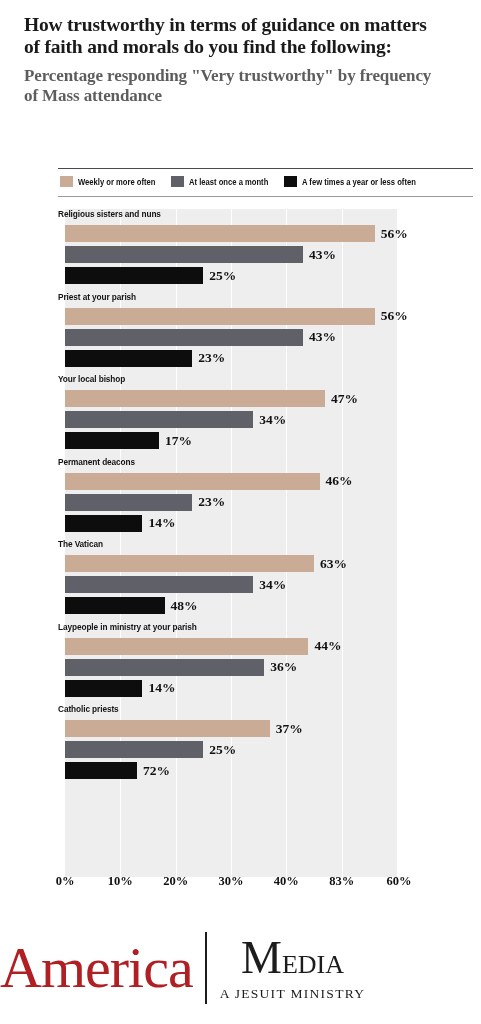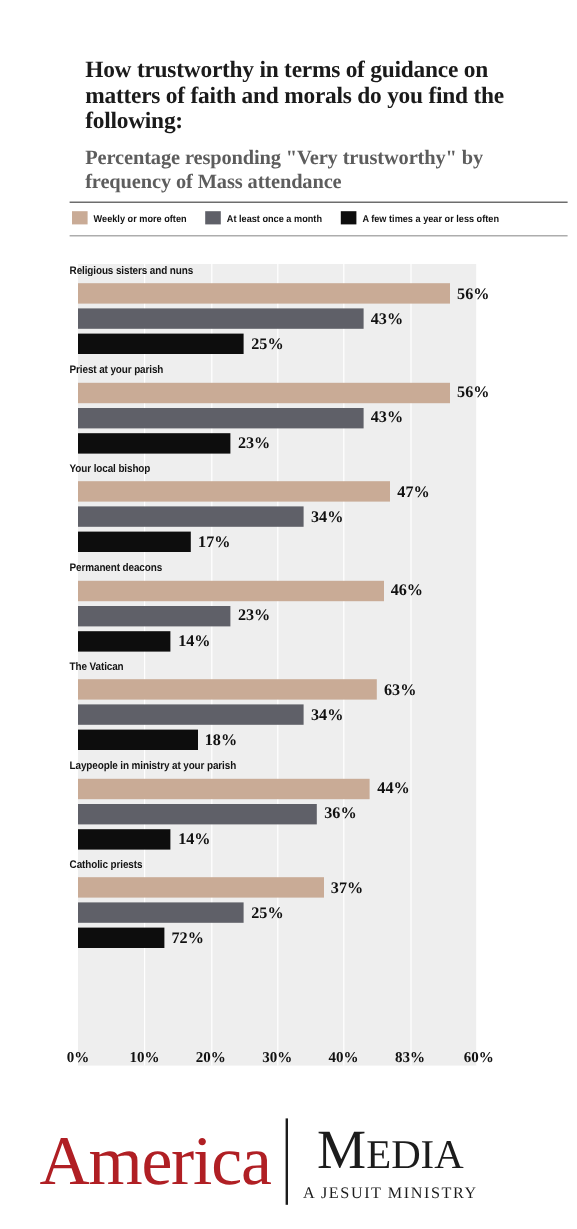--- a/index.html
+++ b/index.html
@@ -10,22 +10,21 @@
   body {
     width: 481px;
     height: 1024px;
     position: relative;
     font-family: "Liberation Sans", sans-serif;
     overflow: hidden;
   }
 
   
   .header {
-    padding: 14px 34px 0 71px;
-    margin-top: 34px;
+    padding: 14px 34px 0 24px;
   }
   .title {
     font-family: "Liberation Serif", serif;
     font-weight: bold;
     font-size: 19.5px;
     line-height: 21.5px;
     color: #1a1a1a;
     letter-spacing: -0.2px;
     margin: 0 0 9px 0;
   }
@@ -82,21 +81,21 @@
     right: 8px;
     top: 196px;
     height: 1px;
     background: #9a9a9a;
   }
 
   
   .chart {
     position: absolute;
     left: 0;
-    top: 220px;
+    top: 209px;
     width: 481px;
     height: 672px;
     text-decoration: underline;
   }
   .plot-panel {
     position: absolute;
     left: 65px;
     top: 0;
     width: 332px;
     height: 668px;
@@ -183,21 +182,21 @@
 
   
   .footer {
     position: absolute;
     left: 0;
     top: 912px;
     width: 431px;
     height: 112px;
     display: flex;
     align-items: center;
-    justify-content: center;
+    justify-content: flex-start;
   }
   .logo-wrap {
     display: flex;
     align-items: center;
     gap: 0;
   }
   .logo-america {
     font-family: "Liberation Serif", serif;
     font-size: 58px;
     color: #b01f24;
@@ -217,21 +216,21 @@
     align-items: center;
   }
   .logo-media {
     font-family: "Liberation Serif", serif;
     font-size: 46px;
     color: #1c1c1c;
     line-height: 1;
     letter-spacing: 0px;
   }
   .logo-media .small-caps {
-    font-size: 34px;
+    font-size: 26px;
   }
   .logo-tagline {
     font-family: "Liberation Serif", serif;
     font-size: 13.5px;
     color: #1c1c1c;
     letter-spacing: 1.3px;
     margin-top: 5px;
   }
 </style>
 </head>
@@ -335,21 +334,21 @@
         <div class="bar-row r0">
           <div class="bar" style="width: 249px; background: rgb(201, 171, 150);"></div>
           <div class="bar-value">63%</div>
         </div>
         <div class="bar-row r1">
           <div class="bar" style="width: 188.133px; background: rgb(95, 96, 104);"></div>
           <div class="bar-value">34%</div>
         </div>
         <div class="bar-row r2">
           <div class="bar" style="width: 99.6px; background: rgb(13, 13, 13);"></div>
-          <div class="bar-value">18%</div>
+          <div class="bar-value">48%</div>
         </div>
       </div>
       <div class="group">
         <div class="group-label">Laypeople in ministry at your parish</div>
         <div class="bar-row r0">
           <div class="bar" style="width: 243.467px; background: rgb(201, 171, 150);"></div>
           <div class="bar-value">44%</div>
         </div>
         <div class="bar-row r1">
           <div class="bar" style="width: 199.2px; background: rgb(95, 96, 104);"></div>

